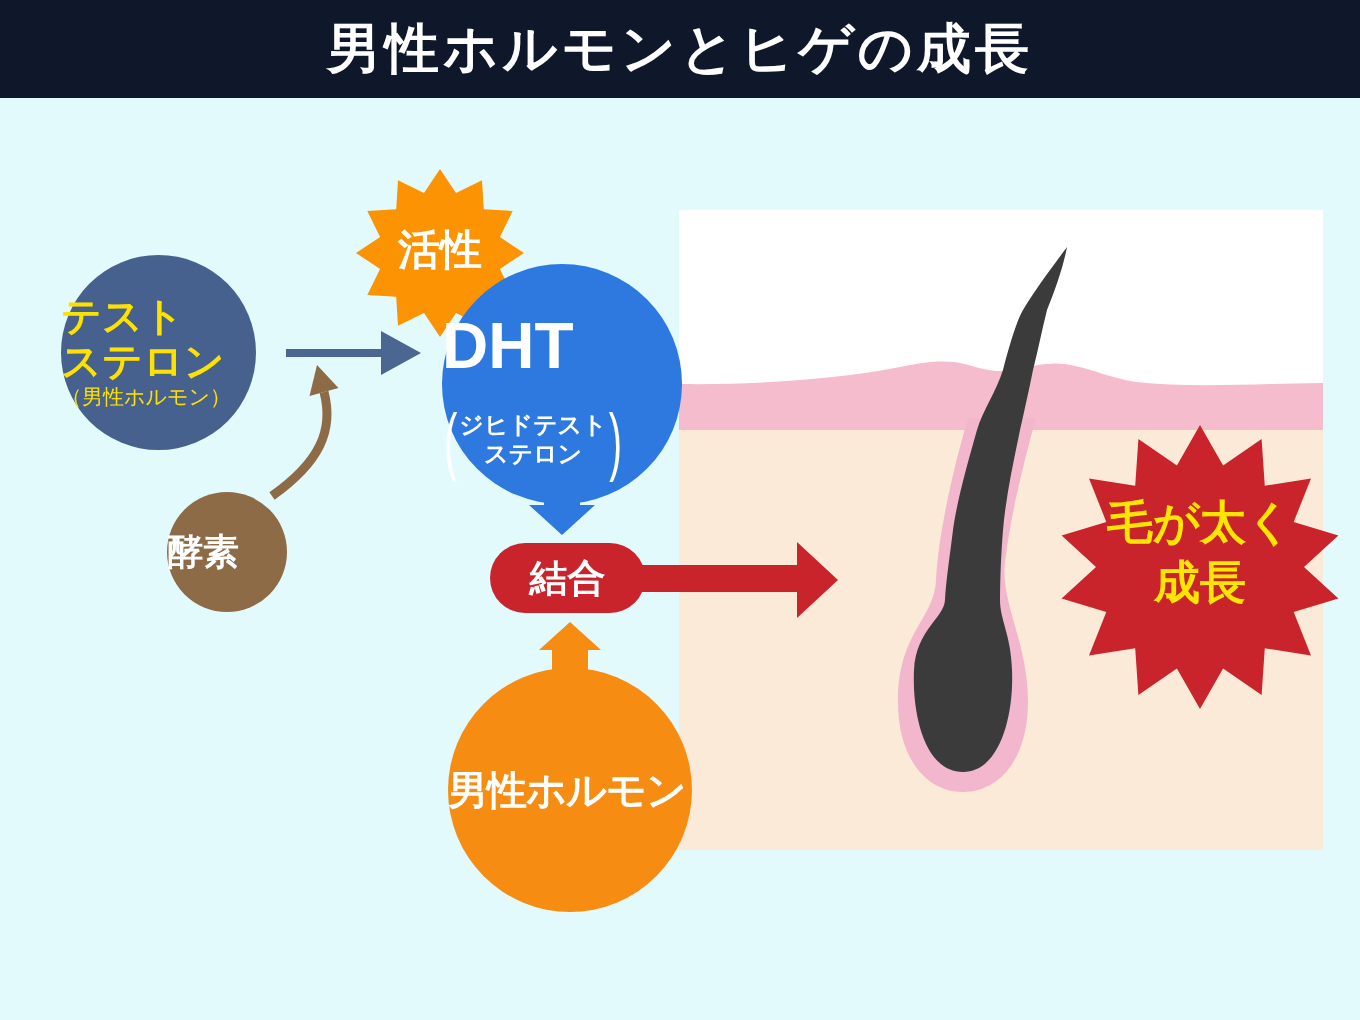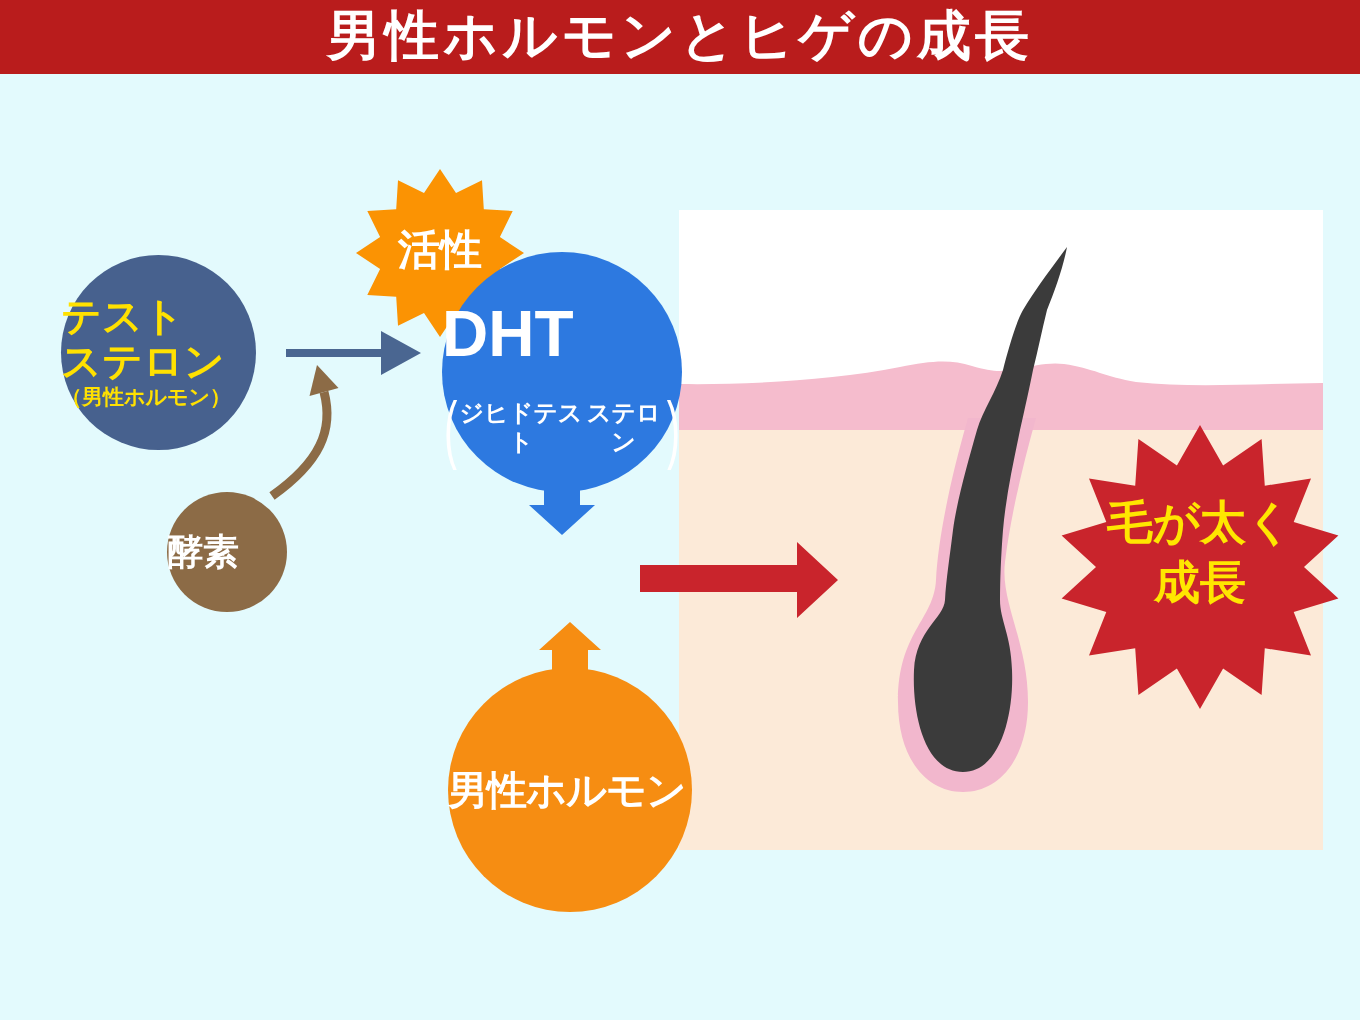--- a/index.html
+++ b/index.html
@@ -3,45 +3,45 @@
 <meta charset="utf-8">
 <style>
   html,body{margin:0;padding:0;background:#e3fafd;}
   #canvas{
     position:relative;width:1360px;height:1020px;overflow:hidden;
     background:#e3fafd;
     font-family:"Liberation Sans","DejaVu Sans",sans-serif;
   }
   
   .header{
-    position:absolute;left:0;top:0;width:1360px;height:74px;
-    background:#b91c1c;display:flex;justify-content:center;
+    position:absolute;left:0;top:0;width:1360px;height:98px;
+    background:#0f172a;display:flex;align-items:center;justify-content:center;
     z-index:5;
   }
   .header .title{
     color:#ffffff;font-size:54px;font-weight:800;letter-spacing:4px;
   }
   
   svg.layer{position:absolute;left:0;top:0;z-index:1;}
   svg#arrow-layer{z-index:3;}
   
   .circle{position:absolute;border-radius:50%;z-index:2;
     display:flex;flex-direction:column;align-items:flex-start;justify-content:center;
     text-align:center;}
   .c-testosterone{left:61px;top:255px;width:195px;height:195px;background:#47618e;}
   .c-testosterone .big{color:#ffe100;font-size:40px;font-weight:800;line-height:1.12;}
-  .c-testosterone .sub{color:#ffe100;font-size:21px;font-weight:700;margin-top:0;}
+  .c-testosterone .sub{color:#ffe100;font-size:21px;font-weight:400;margin-top:0;}
   .c-enzyme{left:167px;top:492px;width:120px;height:120px;background:#8c6b46;}
   .c-enzyme .big{color:#ffffff;font-size:36px;font-weight:800;}
-  .c-dht{left:442px;top:252px;width:240px;height:240px;background:#2d79e0;gap:27px;}
+  .c-dht{left:442px;top:264px;width:240px;height:240px;background:#2d79e0;gap:27px;}
   .c-dht .big{color:#ffffff;font-size:64px;font-weight:800;line-height:1;margin-top:14px;}
   .c-dht .subrow{display:flex;align-items:center;margin-top:6px;}
   .c-dht .paren{color:#ffffff;font-size:40px;font-weight:400;line-height:1;
     transform:scaleY(1.9);margin:0 2px;}
-  .c-dht .subcol{display:flex;flex-direction:row;}
+  .c-dht .subcol{display:flex;flex-direction:column;}
   .c-dht .subcol div{color:#ffffff;font-size:24px;font-weight:800;line-height:1.2;}
   .c-receptor{left:448px;top:668px;width:244px;height:244px;background:#f68d12;}
   .c-receptor .big{color:#ffffff;font-size:40px;font-weight:800;line-height:1.25;letter-spacing:-1px;}
   
   .pill{
     position:absolute;left:490px;top:543px;width:155px;height:70px;border-radius:35px;
     background:#c9242c;z-index:2;display:flex;align-items:center;justify-content:center;
   }
   .pill .big{color:#ffffff;font-size:38px;font-weight:800;}
   
@@ -134,20 +134,23 @@
     <div class="subrow">
       <div class="paren">(</div>
       <div class="subcol">
         <div>ジヒドテスト</div>
         <div>ステロン</div>
       </div>
       <div class="paren">)</div>
     </div>
   </div>
 
+  <div class="pill">
+    <div class="big">結合</div>
+  </div>
 
   <div class="circle c-receptor">
     <div class="big">男性ホルモン</div>
   </div>
 
   <div class="starlabel l-activation">
     <div>活性</div>
   </div>
 
   <div class="starlabel l-result">

